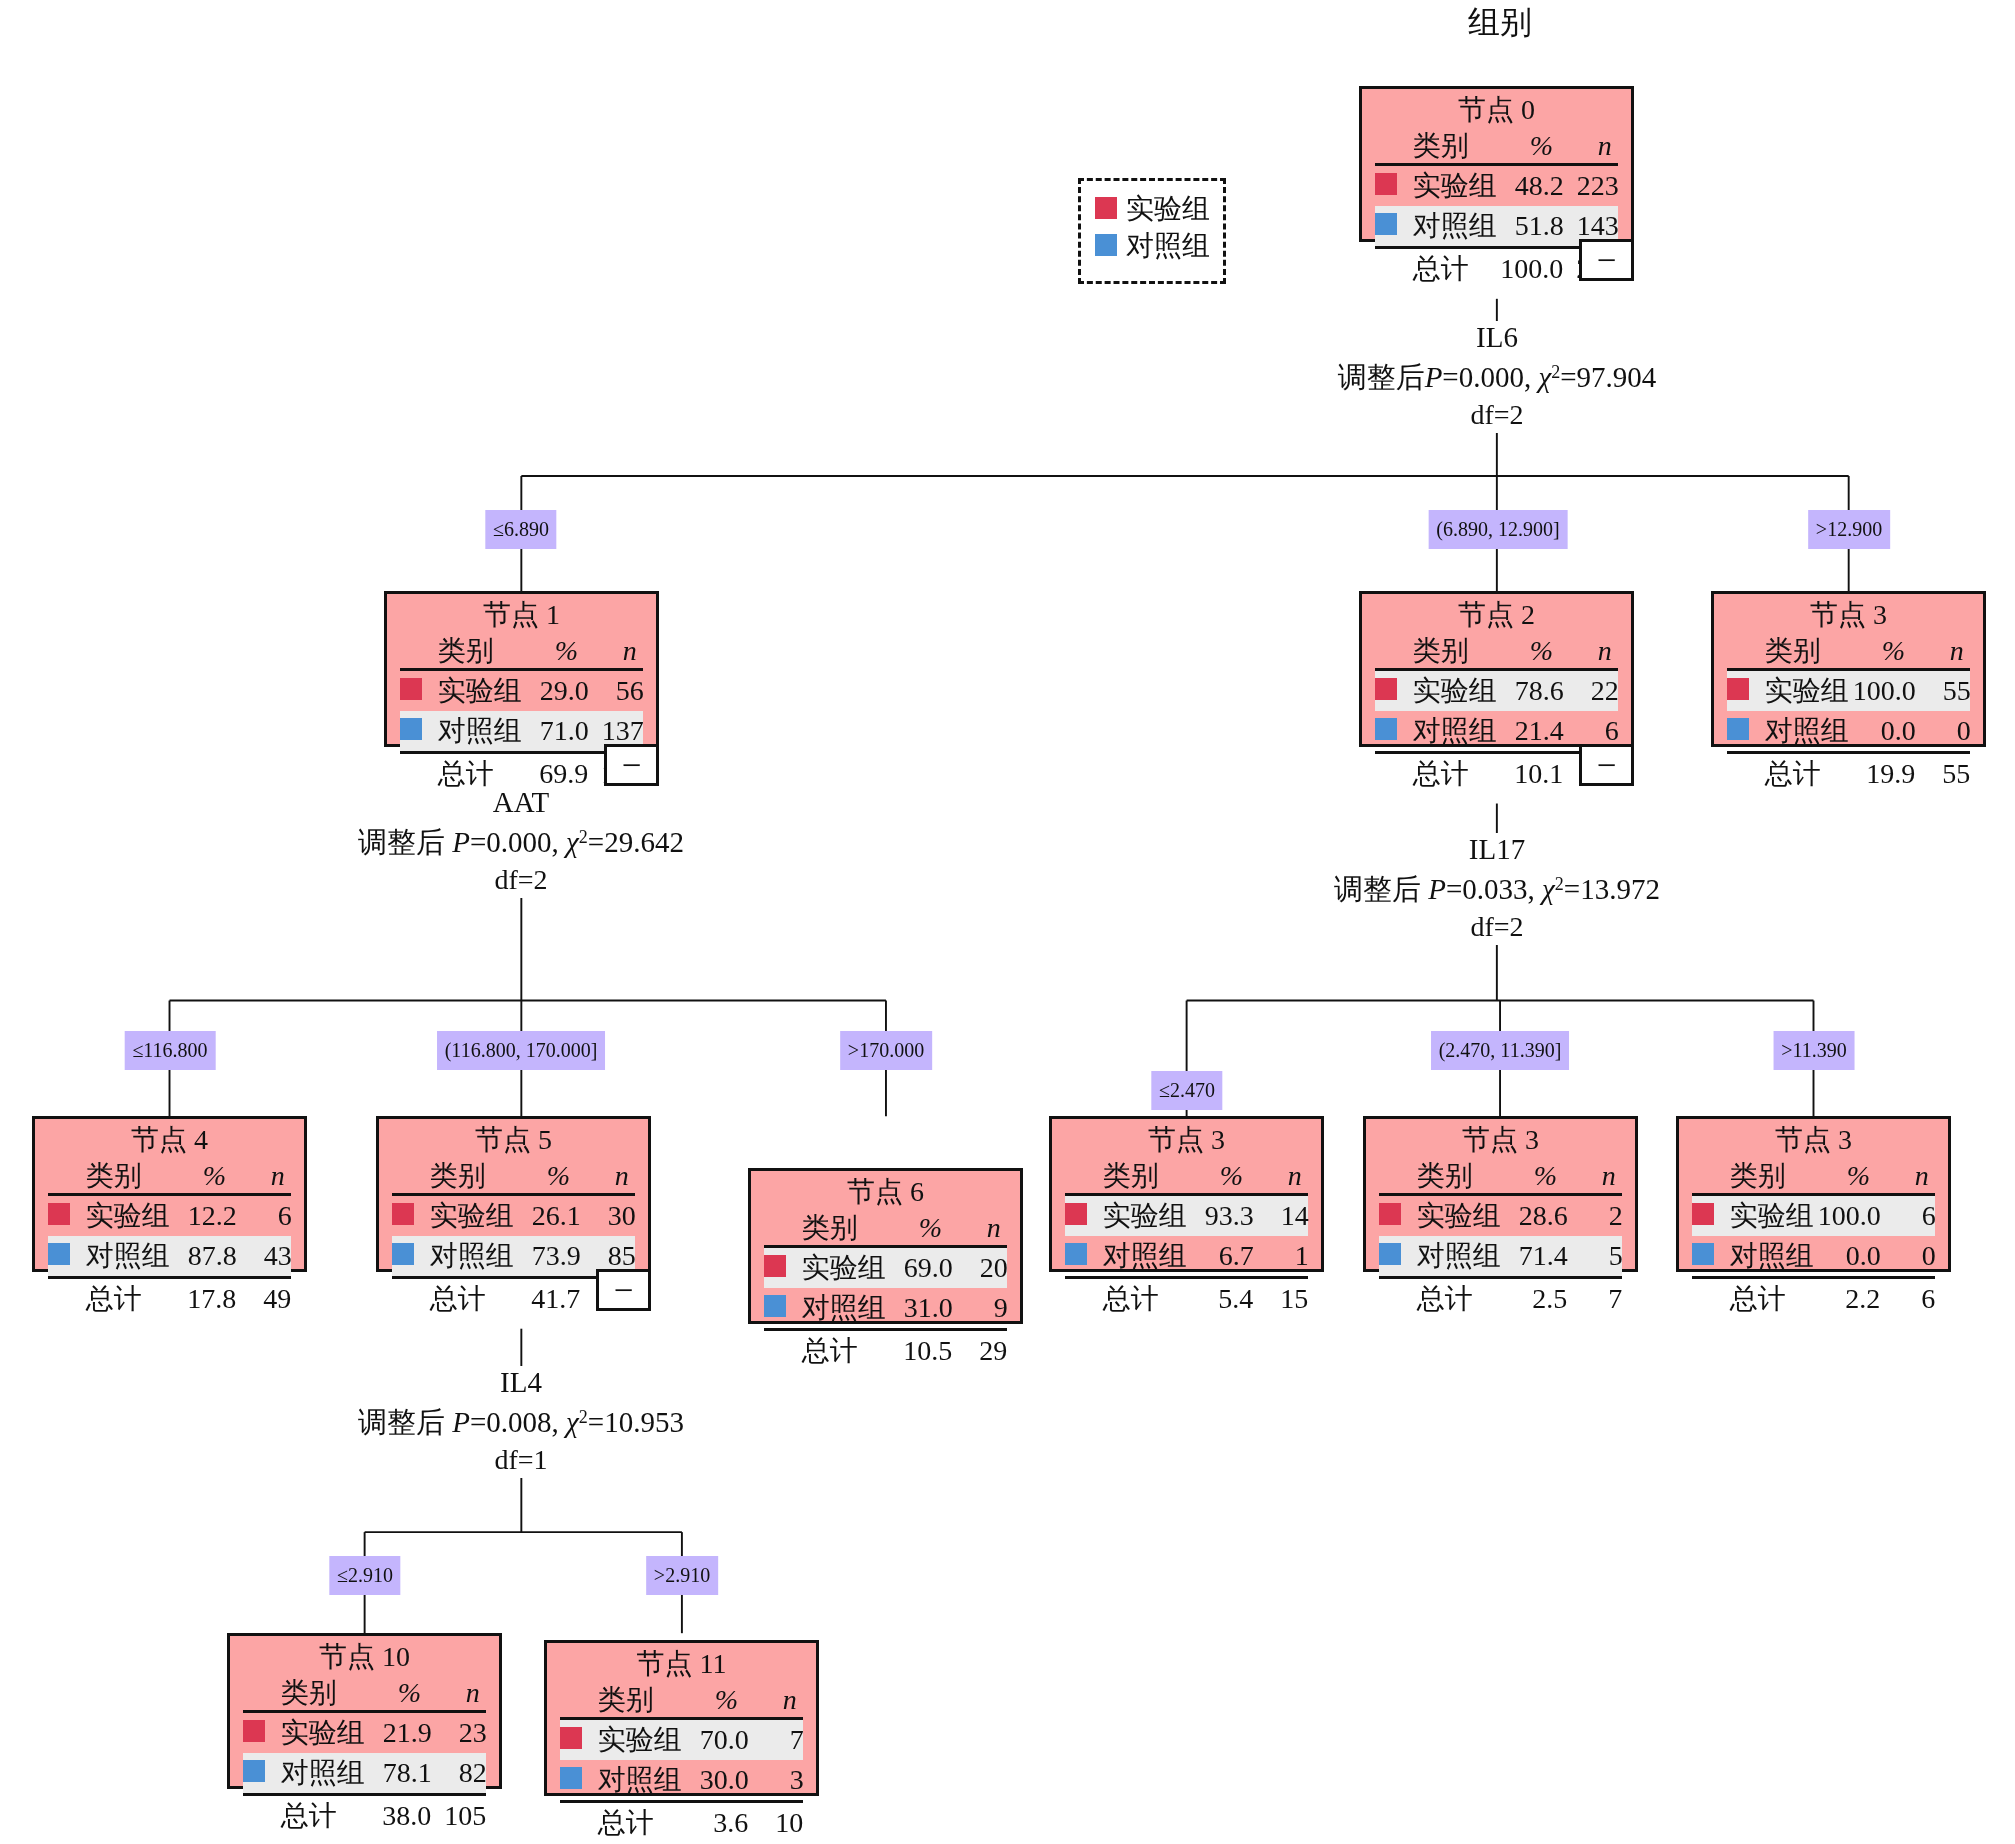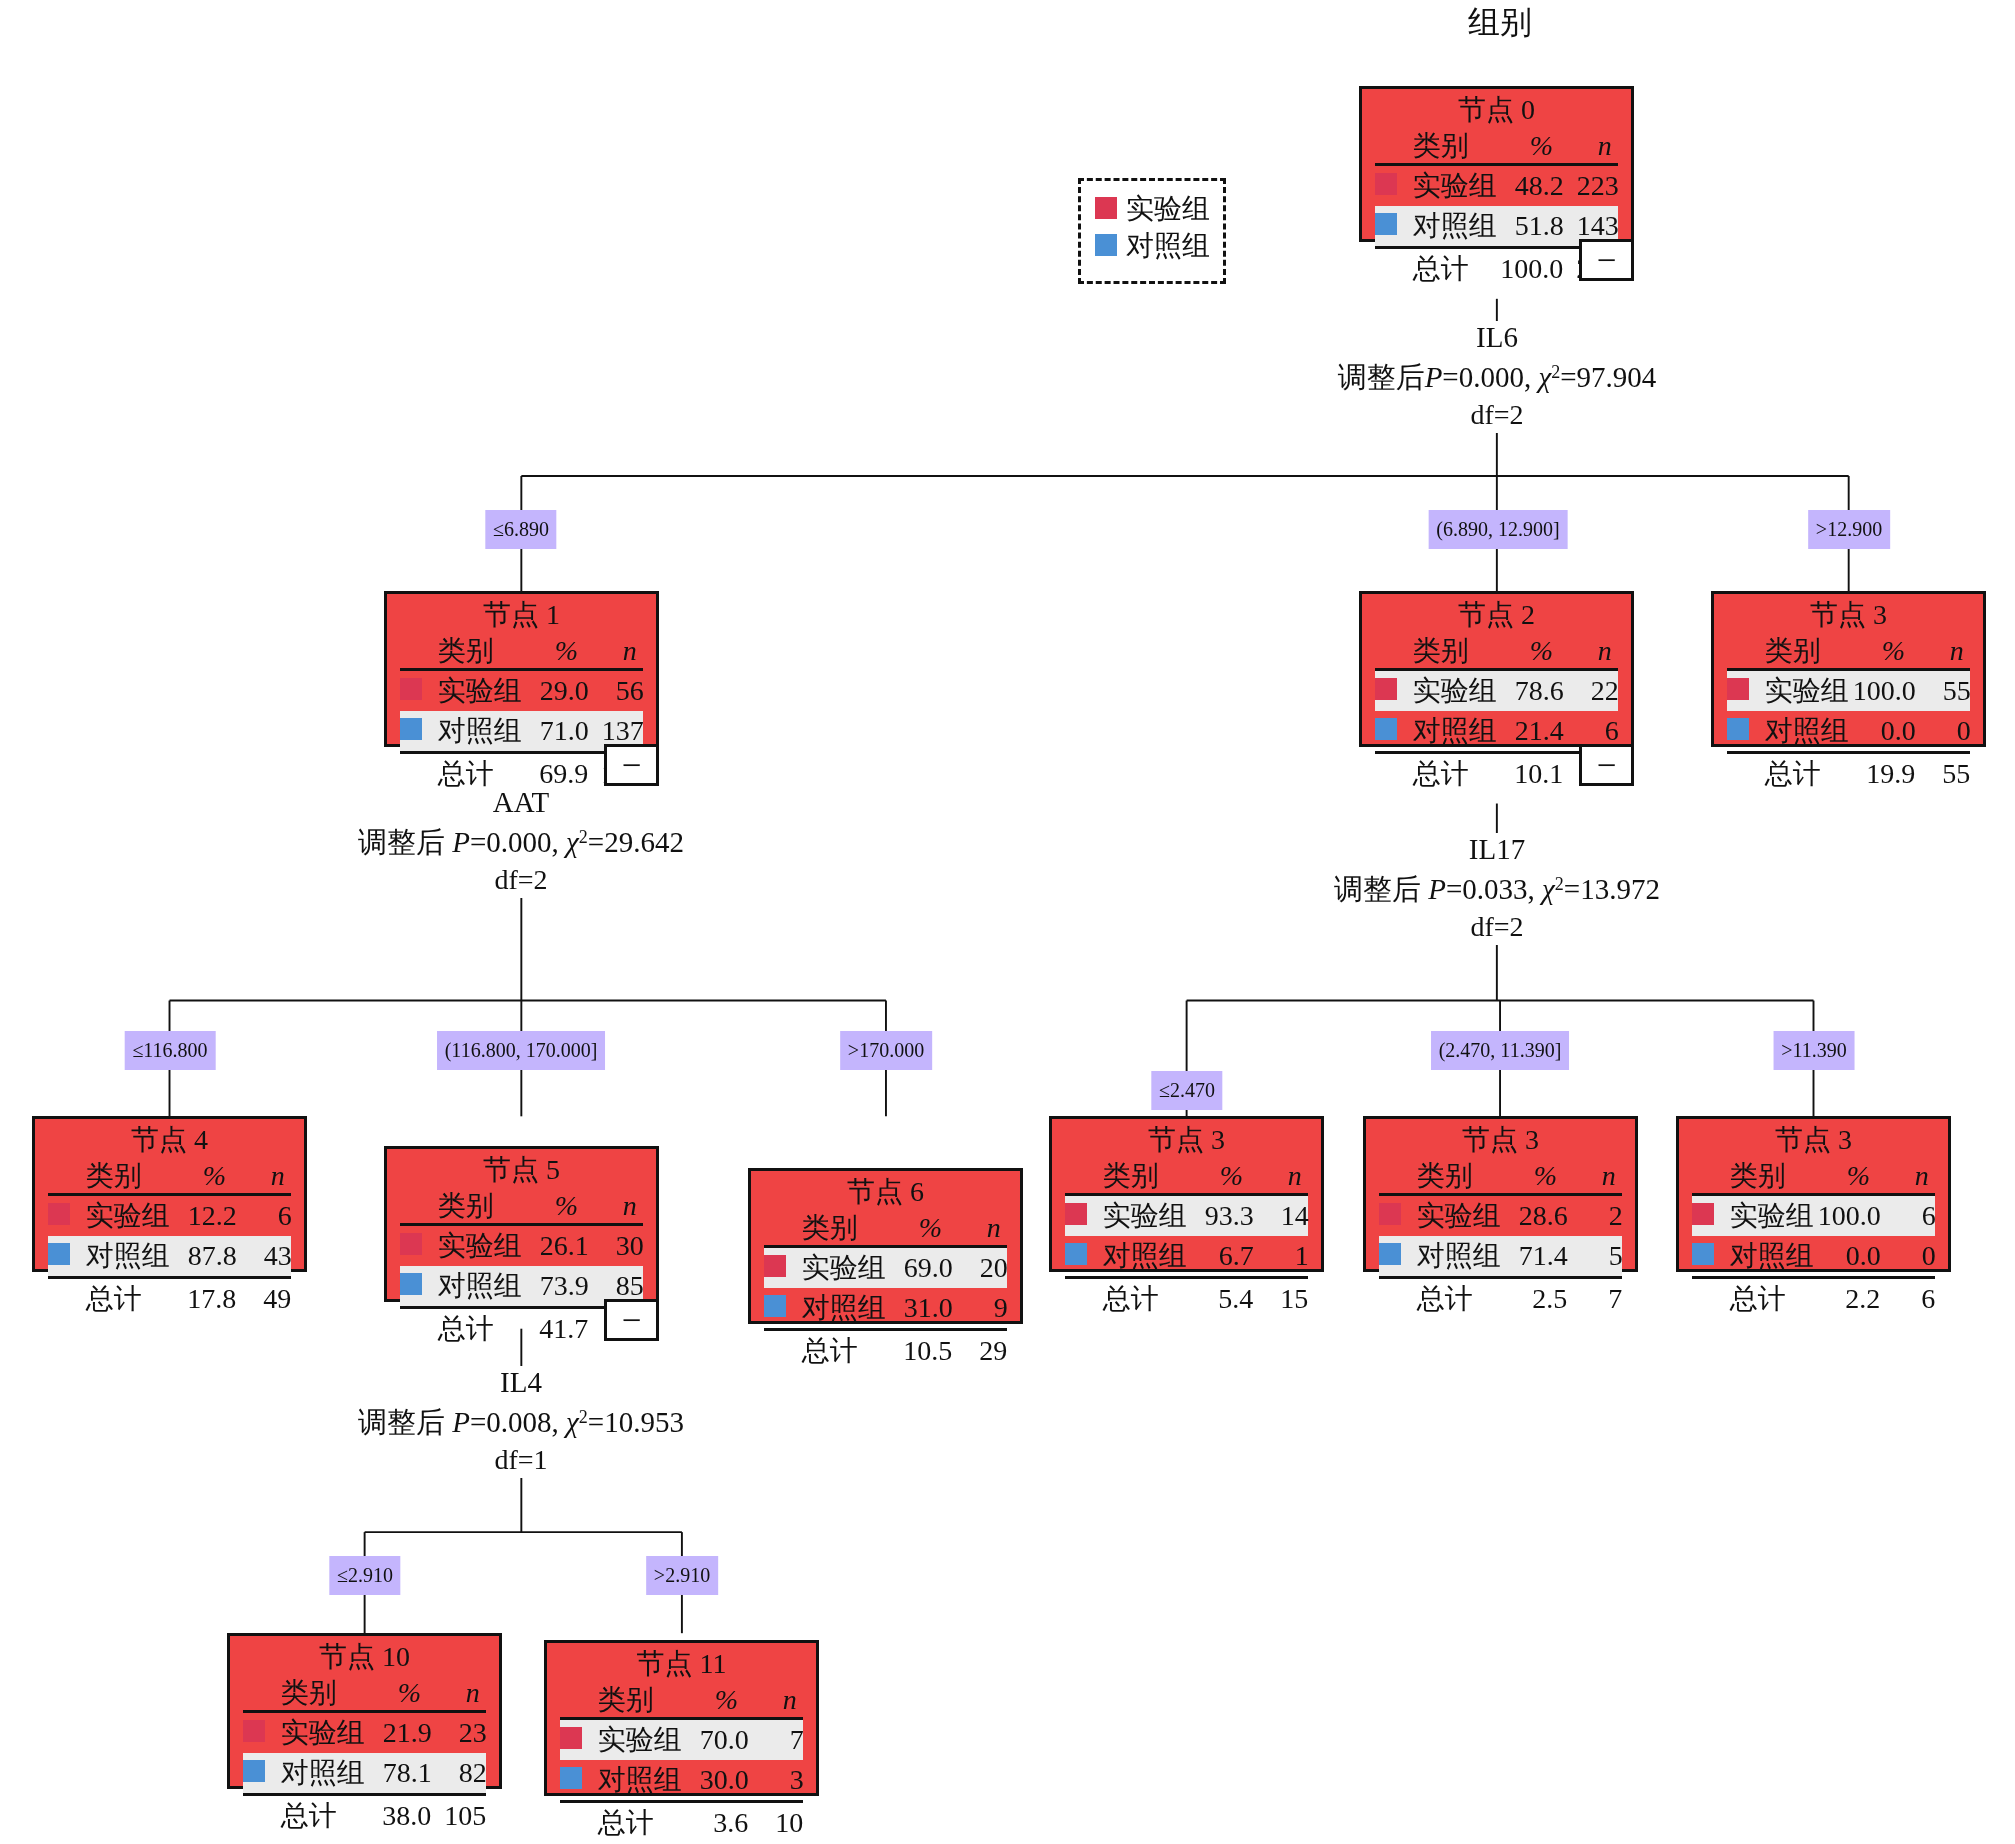--- a/index.html
+++ b/index.html
@@ -23,21 +23,21 @@
   }
   .legend-row{display:flex;align-items:center;gap:9px;height:31px;}
   .legend-row .swatch{flex:0 0 auto;}
   .legend-row span.lab{font-size:28px;line-height:31px;white-space:nowrap;}
   .swatch{width:22px;height:22px;display:inline-block;}
   .red{background:var(--red,#DC3752);}
   .blue{background:var(--blue,#4A90D5);}
   .node{
     position:absolute;z-index:2;box-sizing:border-box;
     width:275px;height:156px;
-    border:3.2px solid #111;background:#ef4444;
+    border:3.2px solid #111;background:#fca5a5;
     padding:2.6px 12.8px 3.8px;
     font-size:28px;
   }
   .ntitle{height:36px;line-height:36px;text-align:center;white-space:nowrap;}
   .trow{display:grid;grid-template-columns:29px 1fr 67px 55px;align-items:center;height:40px;line-height:40px;}
   .thead{height:35px;line-height:35px;}
   .cat{padding-left:9px;white-space:nowrap;text-align:left;}
   .pct{text-align:right;white-space:nowrap;}
   .ncol{text-align:right;white-space:nowrap;}
   .thead .pct{padding-right:10.2px;}
@@ -285,21 +285,21 @@
           <span class="ncol">43</span>
         </div>
         <div class="rule"></div>
         <div class="trow">
           <span></span>
           <span class="cat">总计</span>
           <span class="pct">17.8</span>
           <span class="ncol">49</span>
         </div>
       </div>
-      <div class="node" style="left: 384px; top: 1116px; margin-top: 30px;">
+      <div class="node" style="left: 376px; top: 1116px;">
         <div class="ntitle">节点 5</div>
         <div class="trow thead">
           <span></span>
           <span class="cat">类别</span>
           <span class="pct ital">%</span>
           <span class="ncol ital">n</span>
         </div>
         <div class="rule"></div>
         <div class="trow">
           <span><span class="swatch red"></span></span>

